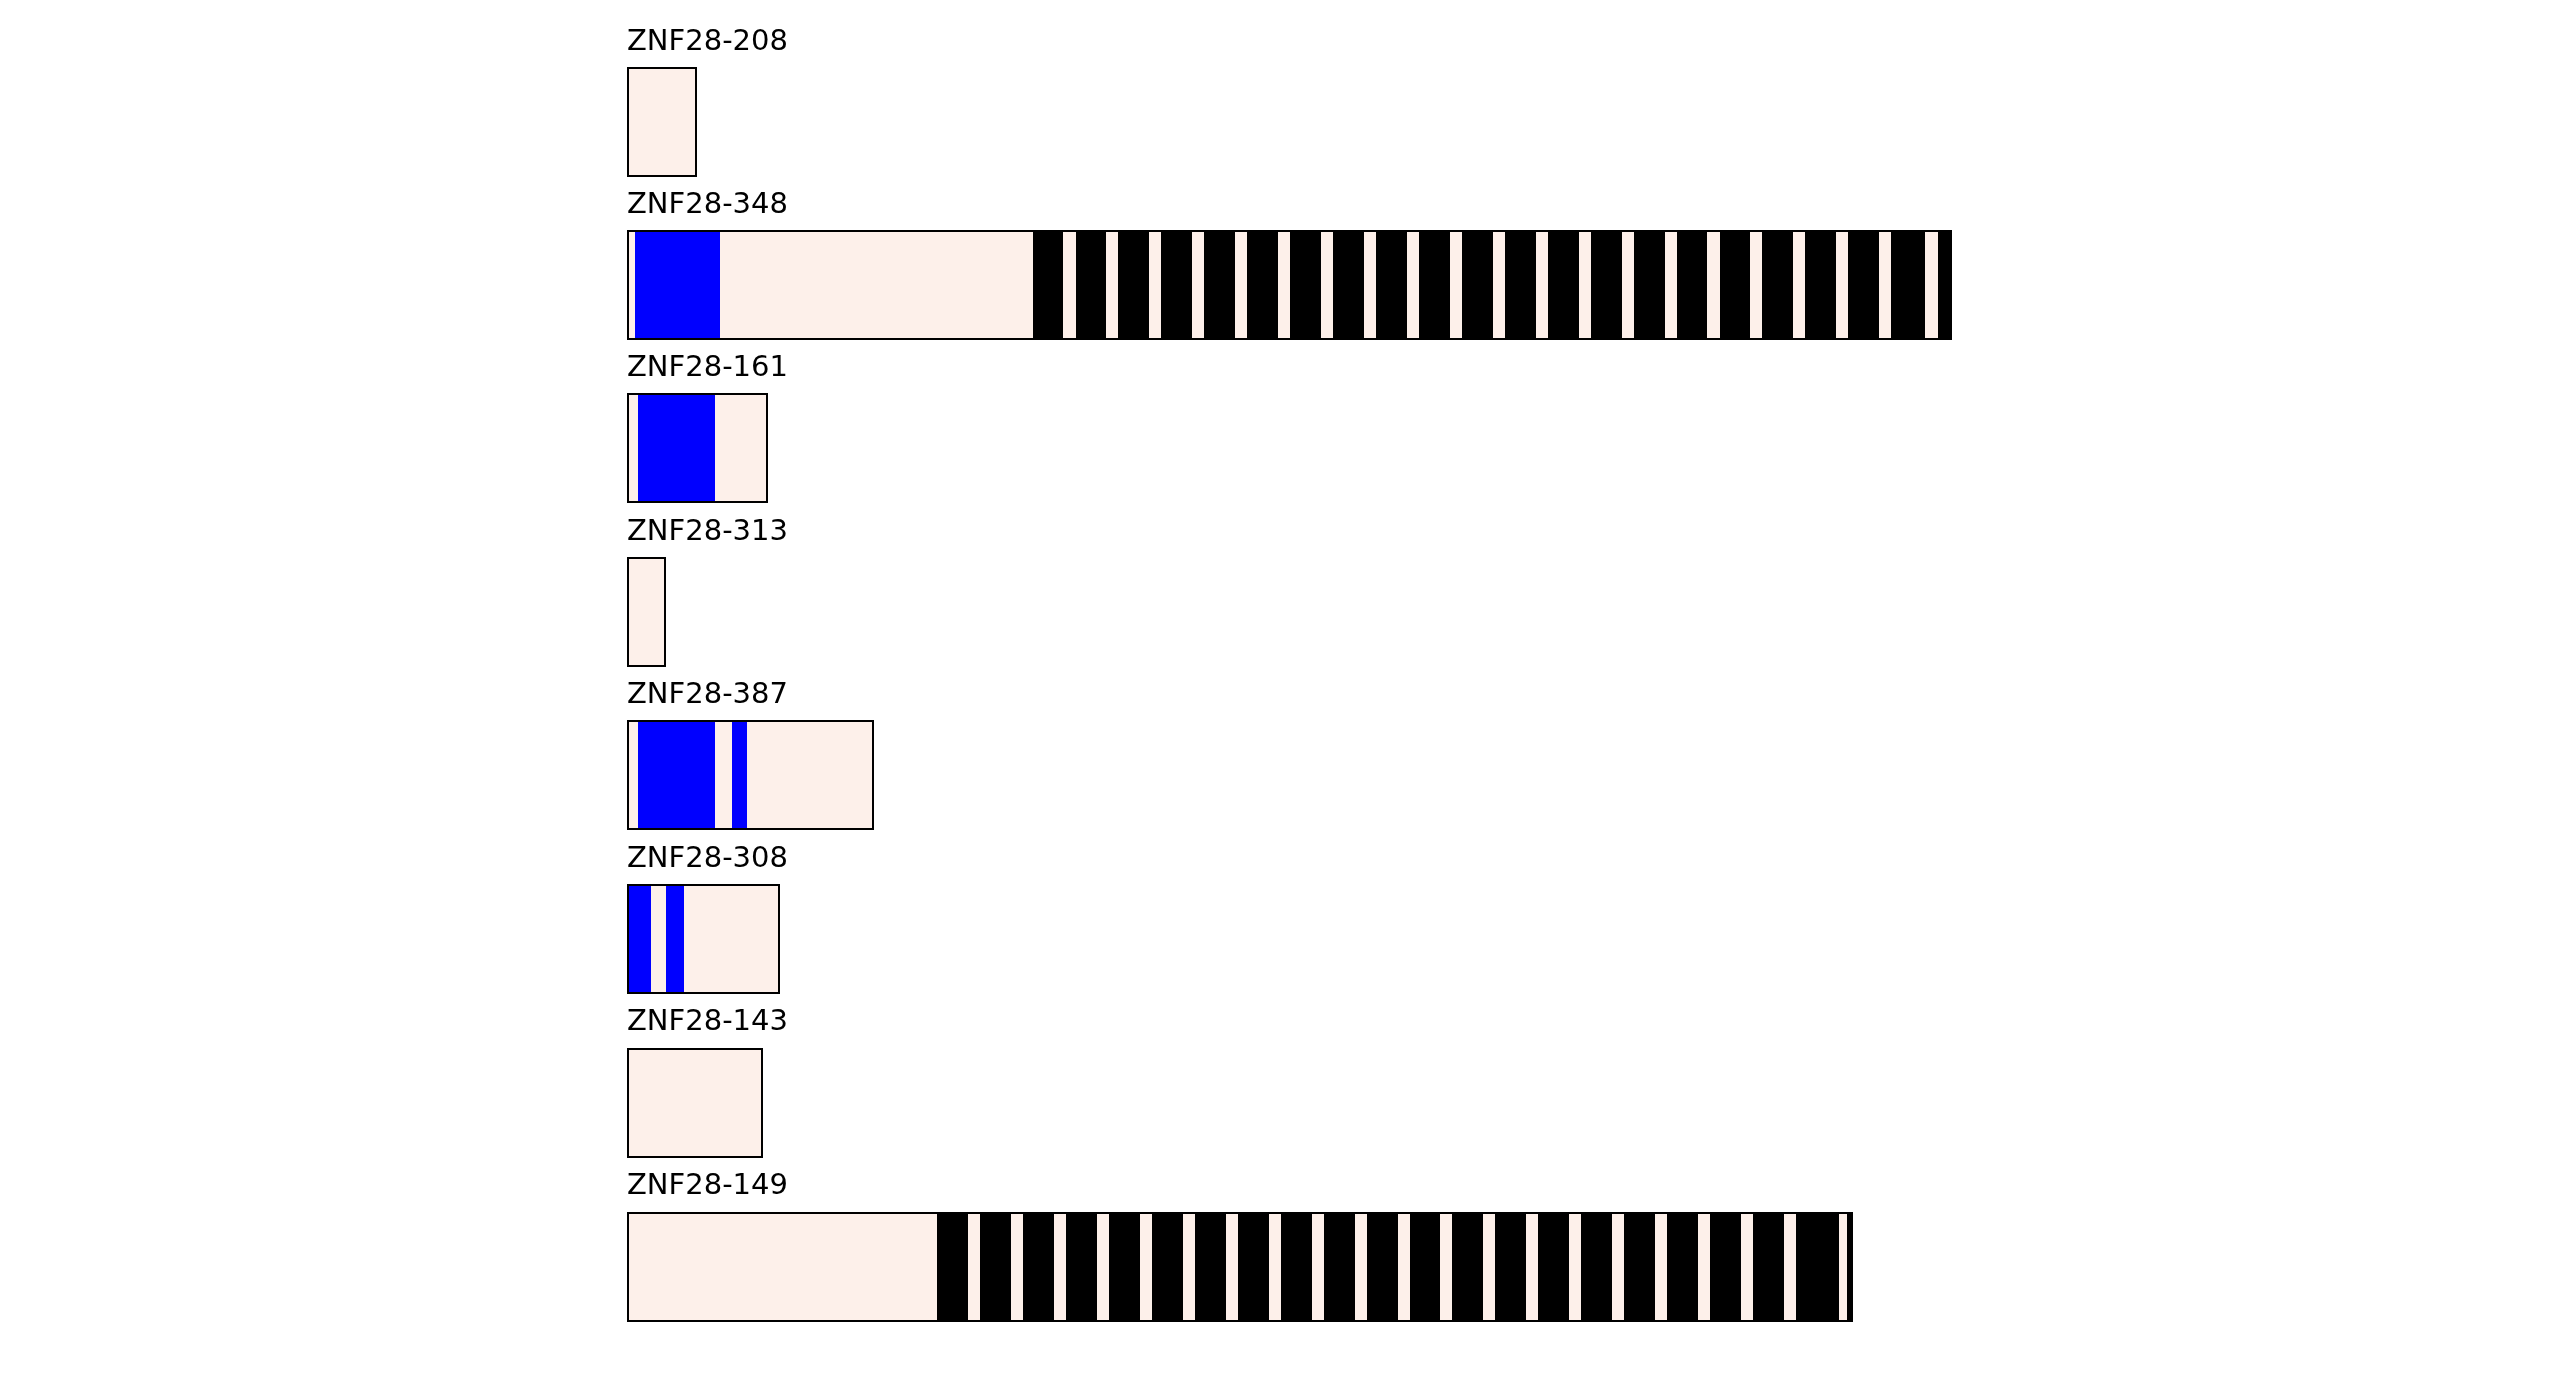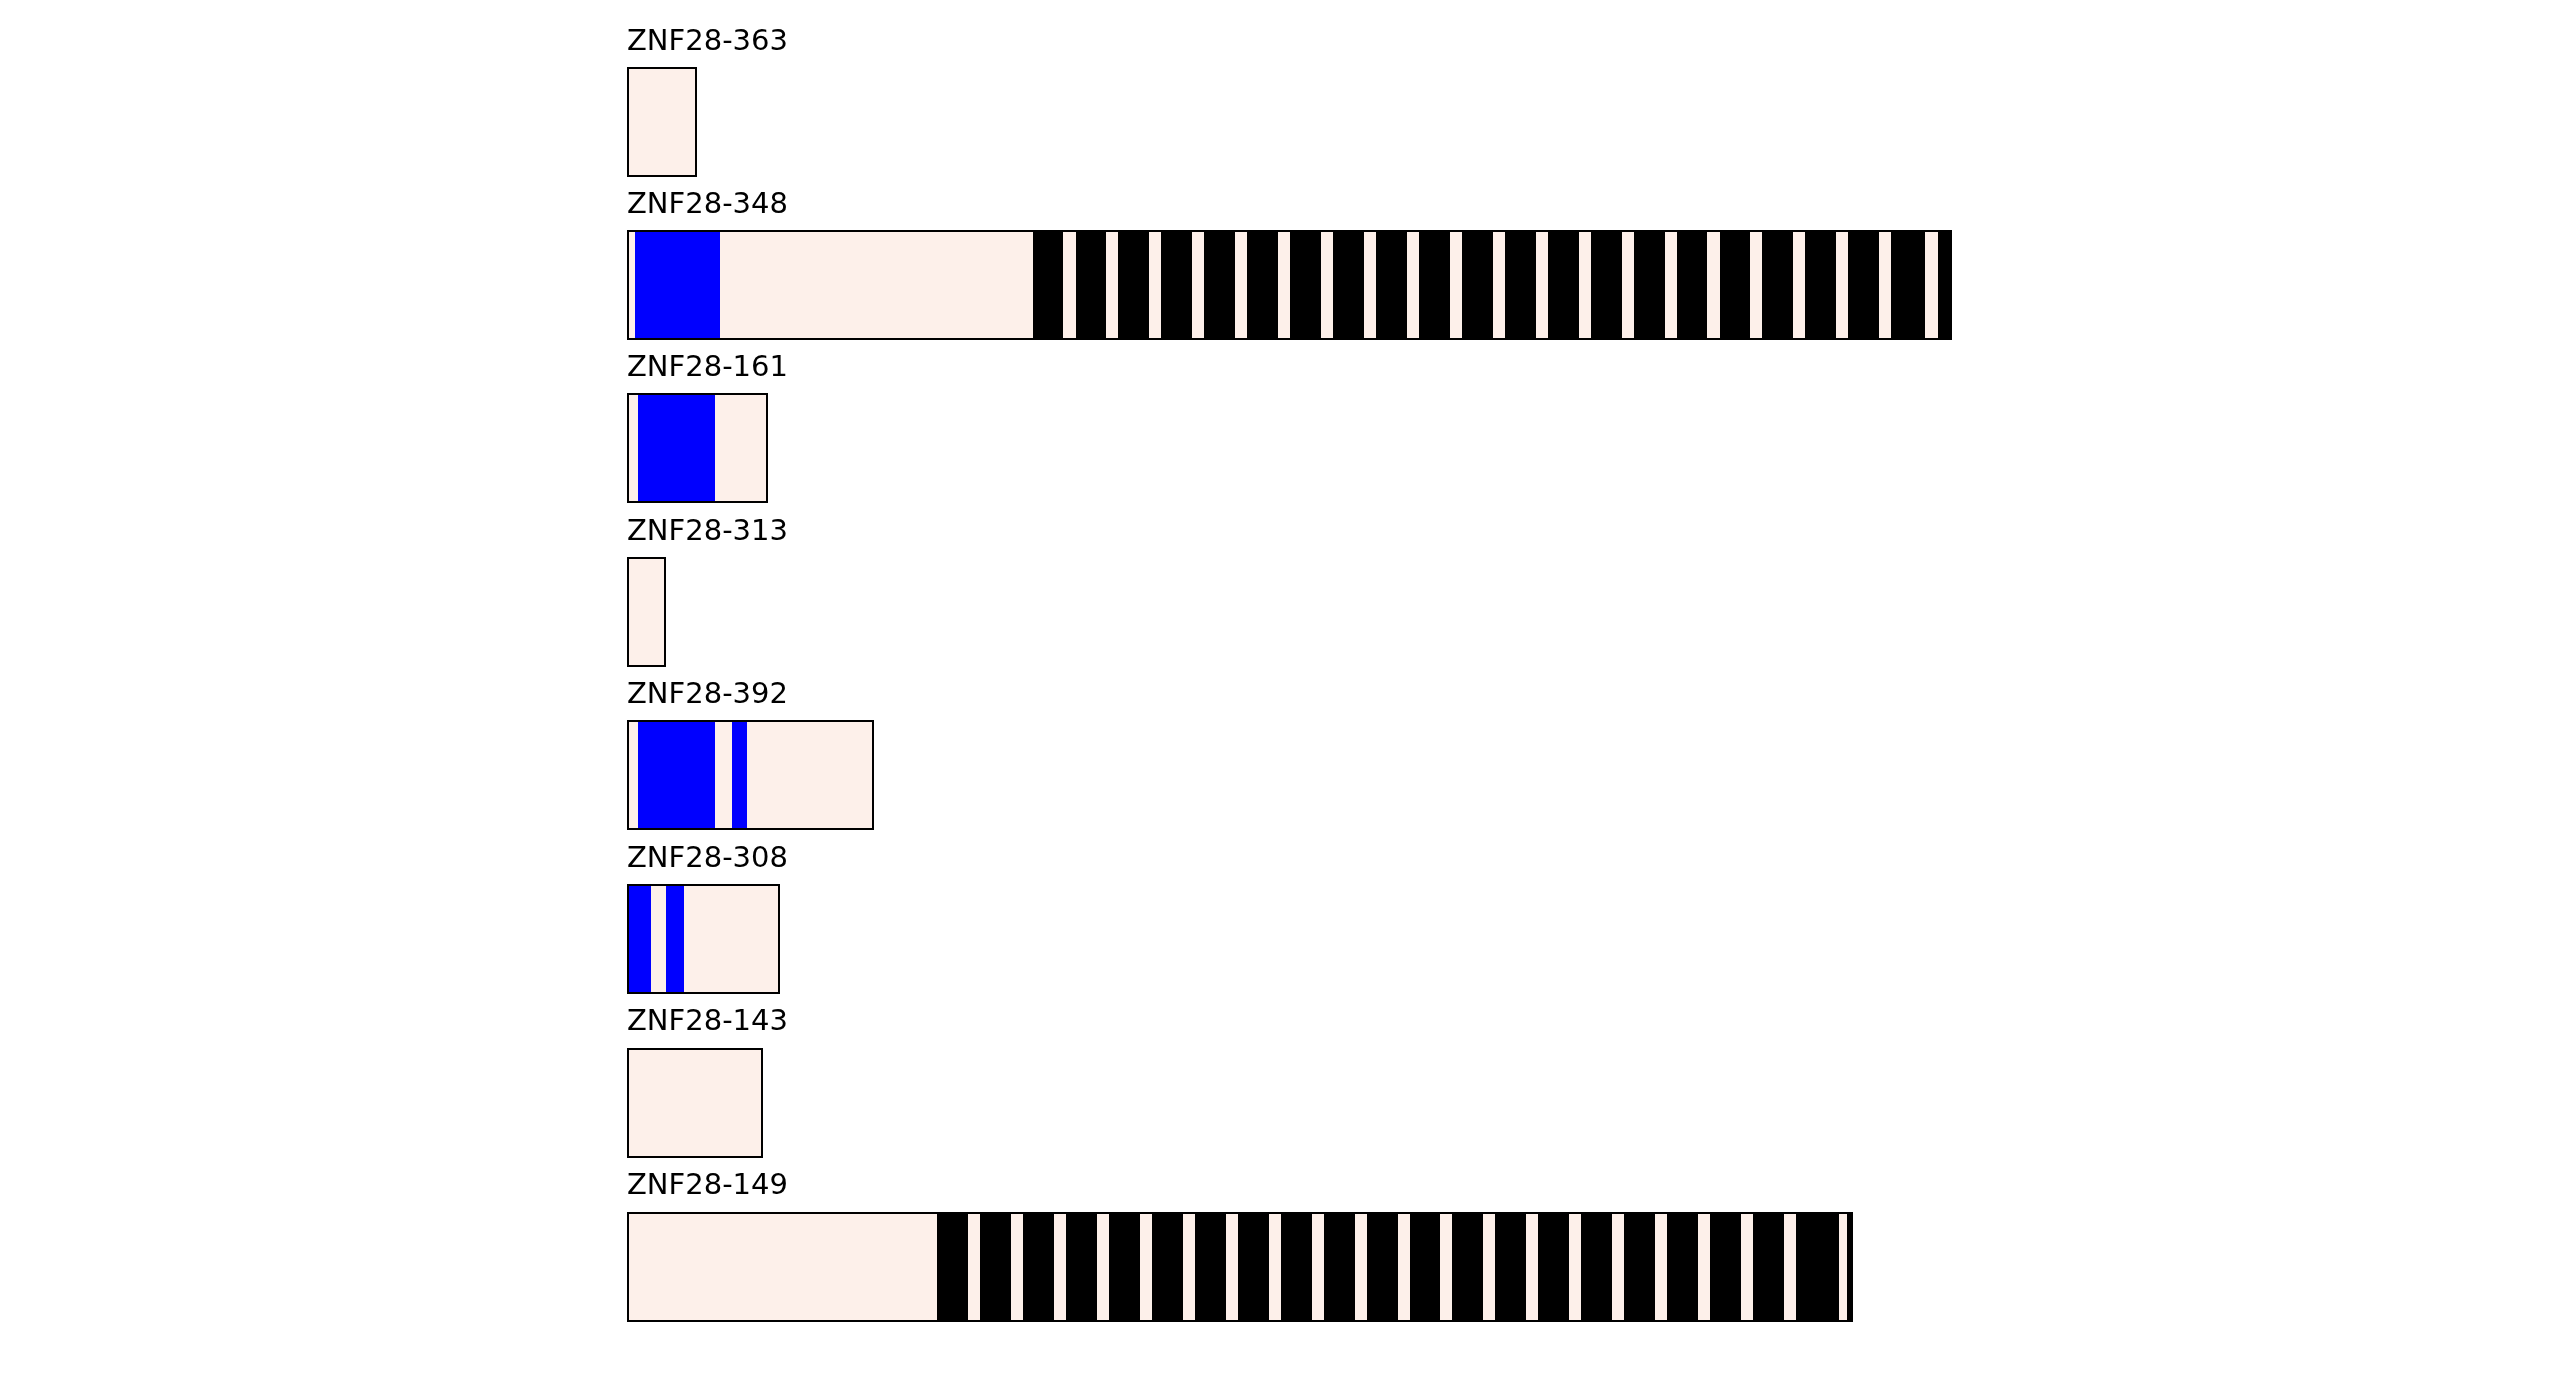--- a/index.html
+++ b/index.html
@@ -47,21 +47,21 @@
   }
   .seg-utr { background: #fdf0ea; }
   .seg-cds { background: #0000ff; }
   .seg-exon { background: #000000; }
 </style>
 </head>
 <body>
 
 <div id="canvas">
     <div class="track" style="left: 0px; top: 0px;">
-      <div class="track-label" style="left: 627px; top: 26px; color: rgb(0, 0, 0);">ZNF28-363</div>
+      <div class="track-label" style="left: 627px; top: 26px; color: rgb(0, 0, 0);">ZNF28-208</div>
       <div class="track-body" style="left: 627px; top: 67px; width: 70px; height: 110px; border-color: rgb(0, 0, 0); background: rgb(253, 240, 234);">
         <div class="seg seg-utr" style="left: -2.6px; width: 70px; background: rgb(253, 240, 234);"></div>
       </div>
     </div>
     <div class="track" style="left: 0px; top: 0px;">
       <div class="track-label" style="left: 627px; top: 189px; color: rgb(0, 0, 0);">ZNF28-348</div>
       <div class="track-body" style="left: 627px; top: 230px; width: 1325px; height: 110px; border-color: rgb(0, 0, 0); background: rgb(253, 240, 234);">
         <div class="seg seg-utr" style="left: -2.6px; width: 8.6px; background: rgb(253, 240, 234);"></div>
         <div class="seg seg-cds" style="left: 6px; width: 85px; background: rgb(0, 0, 255);"></div>
         <div class="seg seg-utr" style="left: 91px; width: 313px; background: rgb(253, 240, 234);"></div>
@@ -118,21 +118,21 @@
         <div class="seg seg-utr" style="left: 86px; width: 52px; background: rgb(253, 240, 234);"></div>
       </div>
     </div>
     <div class="track" style="left: 0px; top: 0px;">
       <div class="track-label" style="left: 627px; top: 516px; color: rgb(0, 0, 0);">ZNF28-313</div>
       <div class="track-body" style="left: 627px; top: 557px; width: 39px; height: 110px; border-color: rgb(0, 0, 0); background: rgb(253, 240, 234);">
         <div class="seg seg-utr" style="left: -2.6px; width: 39px; background: rgb(253, 240, 234);"></div>
       </div>
     </div>
     <div class="track" style="left: 0px; top: 0px;">
-      <div class="track-label" style="left: 627px; top: 679px; color: rgb(0, 0, 0);">ZNF28-392</div>
+      <div class="track-label" style="left: 627px; top: 679px; color: rgb(0, 0, 0);">ZNF28-387</div>
       <div class="track-body" style="left: 627px; top: 720px; width: 247px; height: 110px; border-color: rgb(0, 0, 0); background: rgb(253, 240, 234);">
         <div class="seg seg-utr" style="left: -2.6px; width: 11px; background: rgb(253, 240, 234);"></div>
         <div class="seg seg-cds" style="left: 8.6px; width: 77px; background: rgb(0, 0, 255);"></div>
         <div class="seg seg-utr" style="left: 86px; width: 17px; background: rgb(253, 240, 234);"></div>
         <div class="seg seg-cds" style="left: 103px; width: 15.5px; background: rgb(0, 0, 255);"></div>
         <div class="seg seg-utr" style="left: 118px; width: 126px; background: rgb(253, 240, 234);"></div>
       </div>
     </div>
     <div class="track" style="left: 0px; top: 0px;">
       <div class="track-label" style="left: 627px; top: 843px; color: rgb(0, 0, 0);">ZNF28-308</div>

